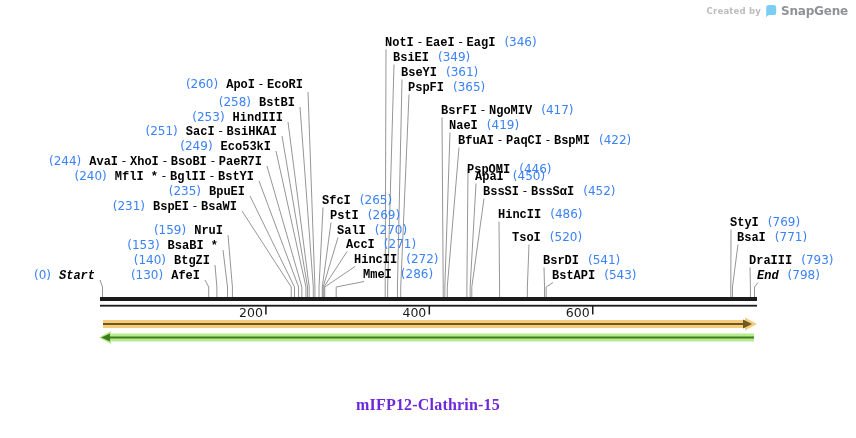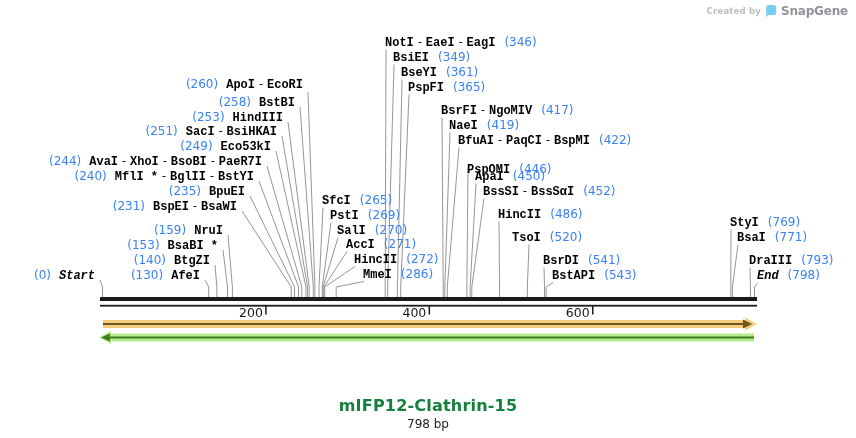--- a/index.html
+++ b/index.html
@@ -19,21 +19,21 @@
     position:absolute;white-space:nowrap;font-size:12px;line-height:15px;color:#1a1a1a;
     pointer-events:auto;cursor:default;
   }
   .site-label b{font-weight:700;color:#000;font-family:Liberation Mono, monospace;}
   .site-label .sep{font-weight:400;color:#1a1a1a;}
   .site-label .pos{font-weight:400;color:#3b82f6;}
   .site-label .pos.rpad{margin-right:8px;}
   .site-label .pos.lpad{margin-left:9px;}
   .site-label.it b{font-style:italic;}
   .caption{position:absolute;left:0;width:856px;text-align:center;}
-  .caption .title{font-size:16px;font-weight:700;color:#15803d;letter-spacing:.2px;}
+  .caption .title{font-size:16px;font-weight:700;color:#6d28d9;letter-spacing:.2px;font-family:Liberation Serif, serif;}
   .caption .subtitle{font-size:12px;color:#222;margin-top:2px;}
 </style>
 </head>
 <body>
 
 <div class="figure">
 
   <div class="watermark">
     <span class="created">Created by</span>
     <span style="display:inline-flex;">
@@ -137,16 +137,15 @@
       <div class="site-label" style="top: 252.5px; left: 543px;"><b>BsrDI</b><span class="pos lpad">(541)</span></div>
       <div class="site-label" style="top: 267.5px; left: 552px;"><b>BstAPI</b><span class="pos lpad">(543)</span></div>
       <div class="site-label" style="top: 214.5px; left: 730px;"><b>StyI</b><span class="pos lpad">(769)</span></div>
       <div class="site-label" style="top: 229.5px; left: 737px;"><b>BsaI</b><span class="pos lpad">(771)</span></div>
       <div class="site-label" style="top: 252.5px; left: 749px;"><b>DraIII</b><span class="pos lpad">(793)</span></div>
       <div class="site-label it" style="top: 267.5px; left: 757px;"><b>End</b><span class="pos lpad">(798)</span></div>
     </div>
 
   <div class="caption" style="top:396px;">
     <div class="title">mIFP12-Clathrin-15</div>
-    <div class="subtitle">798 bp</div>
   </div>
 
 </div>
 
 </body></html>

